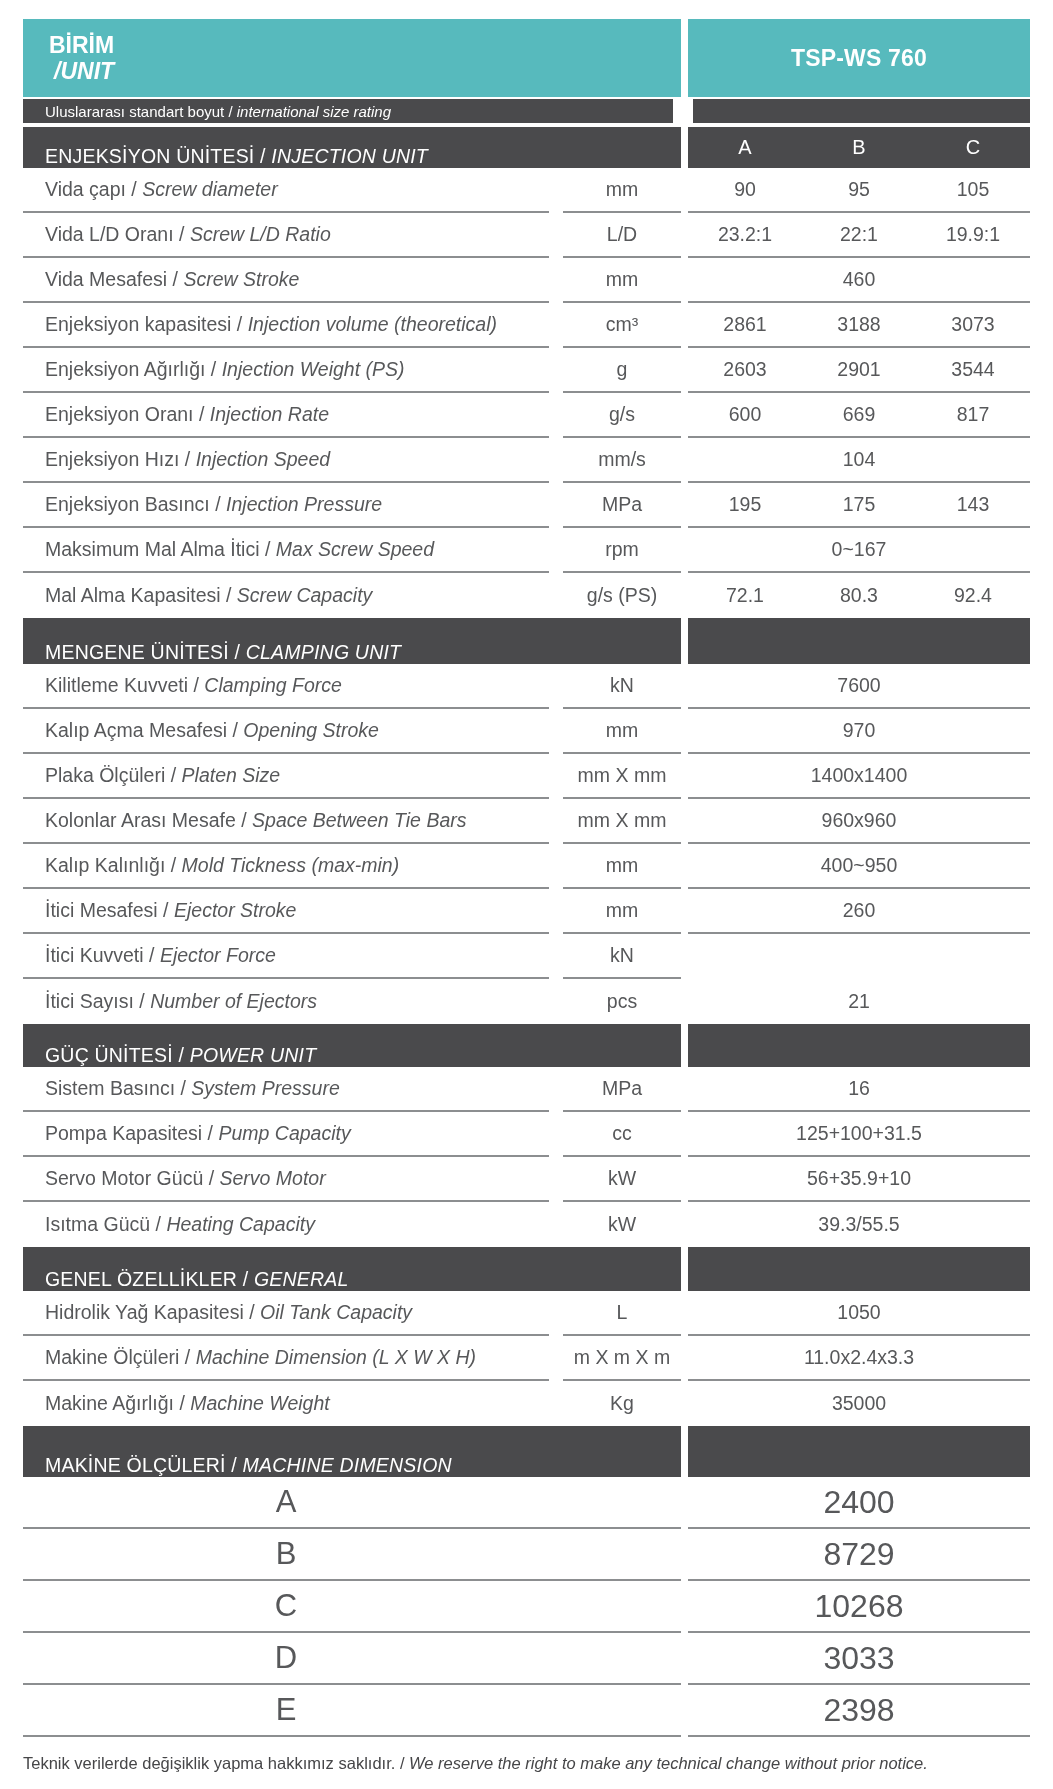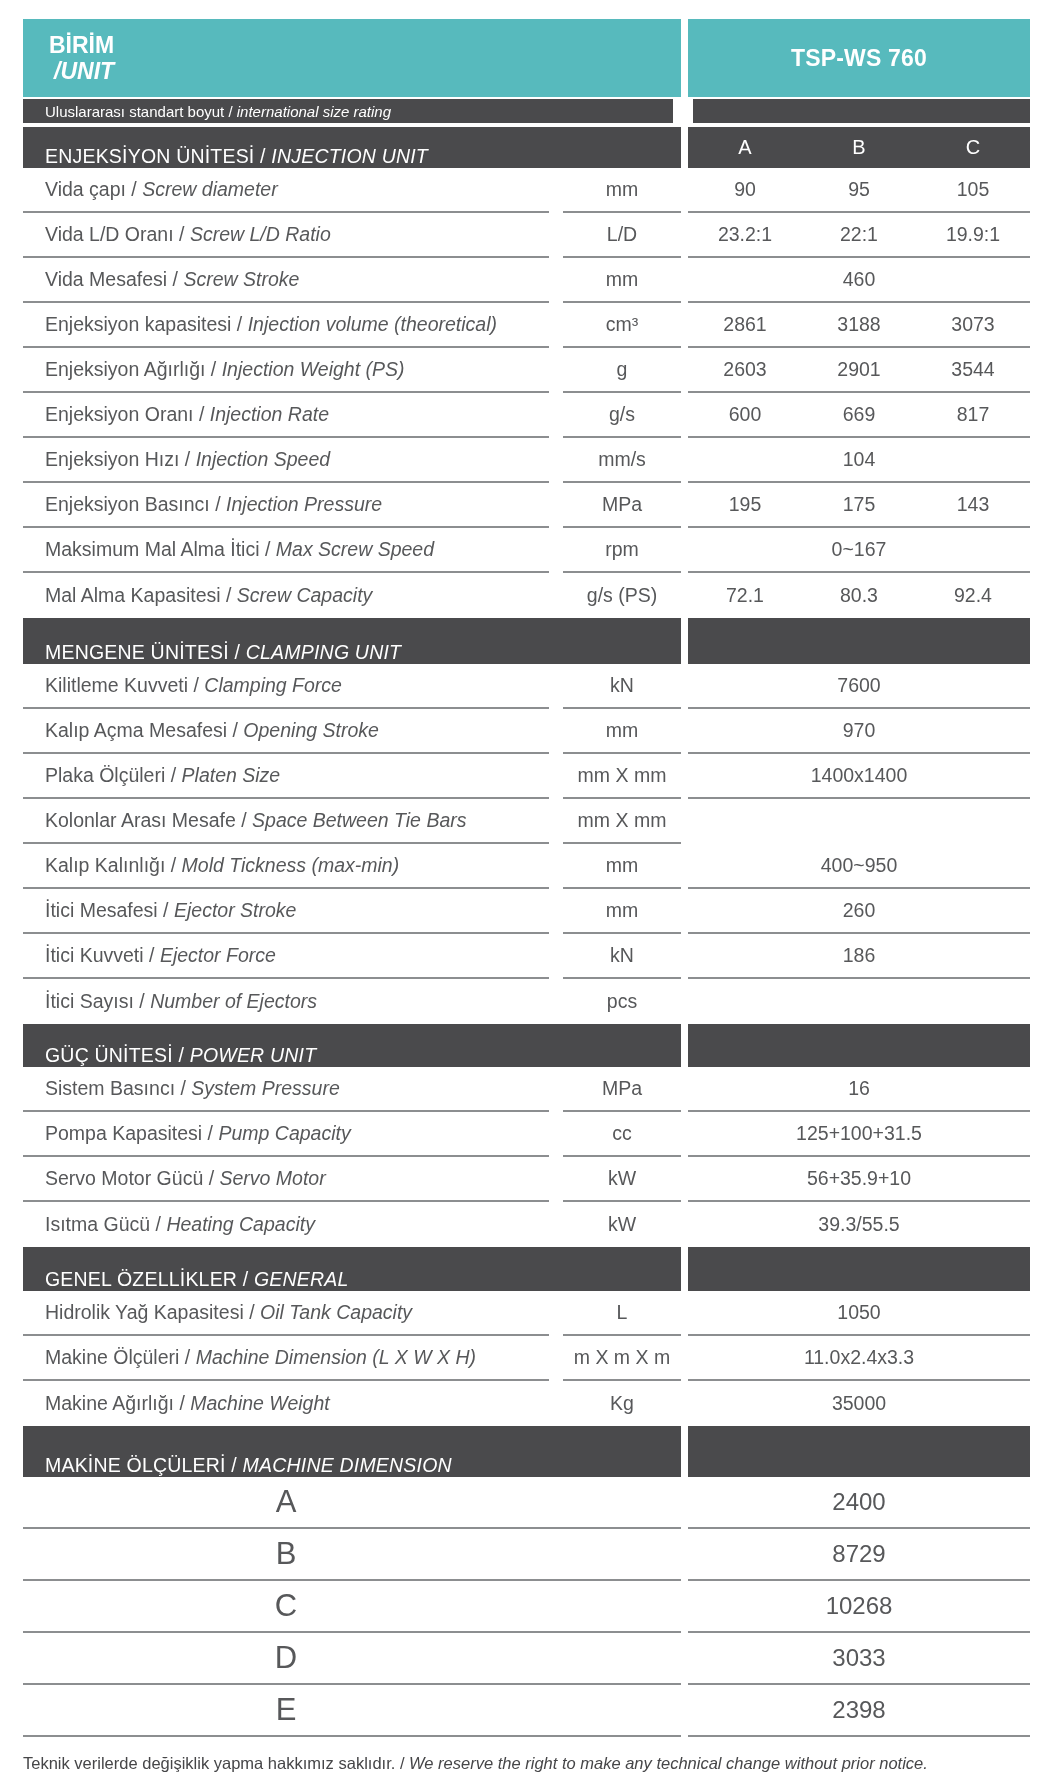--- a/index.html
+++ b/index.html
@@ -72,21 +72,21 @@
   }
   .c-vals .v,.c-vals .vspan{flex:1;text-align:center;}
   .row.nounder .c-param,.row.nounder .c-unit,.row.nounder .c-vals{border-bottom:none;}
 
   
   .dimrow{display:flex;height:52px;}
   .d-left{width:658px;display:flex;align-items:center;border-bottom:2px solid var(--line);}
   .d-left .letter{width:526px;text-align:center;font-size:31px;}
   .d-val{
     width:342px;margin-left:7px;display:flex;align-items:center;justify-content:center;
-    border-bottom:2px solid var(--line);font-size:24px;
+    border-bottom:2px solid var(--line);font-size:32px;
   }
 
   
   .footer{margin-top:17px;font-size:16.5px;color:var(--footer);}
 </style>
 </head>
 <body>
 
 <div class="sheet">
   <div class="tbl">
@@ -288,20 +288,23 @@
             <div class="vspan">1400x1400</div>
           </div>
         </div>
         <div class="row">
           <div class="c-param">
             <span class="tr">Kolonlar Arası Mesafe</span>
             <span class="sep"> / </span>
             <span class="en">Space Between Tie Bars</span>
           </div>
           <div class="c-unit">mm X mm</div>
+          <div class="c-vals">
+            <div class="vspan">960x960</div>
+          </div>
         </div>
         <div class="row">
           <div class="c-param">
             <span class="tr">Kalıp Kalınlığı</span>
             <span class="sep"> / </span>
             <span class="en">Mold Tickness (max-min)</span>
           </div>
           <div class="c-unit">mm</div>
           <div class="c-vals">
             <div class="vspan">400~950</div>
@@ -318,31 +321,31 @@
             <div class="vspan">260</div>
           </div>
         </div>
         <div class="row">
           <div class="c-param">
             <span class="tr">İtici Kuvveti</span>
             <span class="sep"> / </span>
             <span class="en">Ejector Force</span>
           </div>
           <div class="c-unit">kN</div>
-          <div class="c-vals">
-            <div class="vspan">186</div>
-          </div>
         </div>
         <div class="row nounder">
           <div class="c-param">
             <span class="tr">İtici Sayısı</span>
             <span class="sep"> / </span>
             <span class="en">Number of Ejectors</span>
           </div>
           <div class="c-unit">pcs</div>
+          <div class="c-vals">
+            <div class="vspan">21</div>
+          </div>
         </div>
         <div class="secbar s2">
           <div class="sb-left">
             <span class="tr">GÜÇ ÜNİTESİ</span>
             <span class="sep"> / </span>
             <span class="en">POWER UNIT</span>
           </div>
           <div class="sb-right"></div>
         </div>
         <div class="row">

